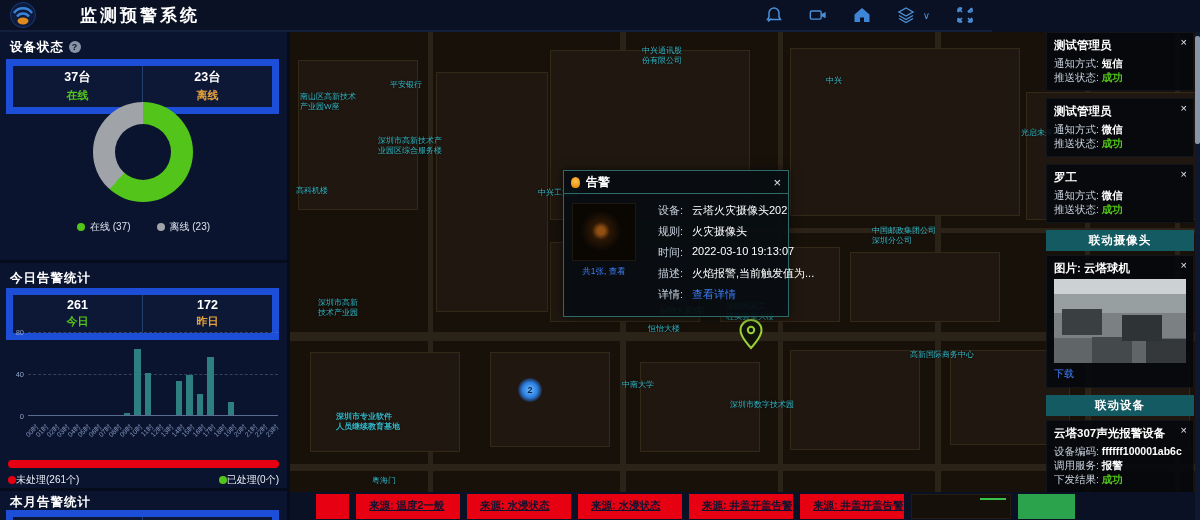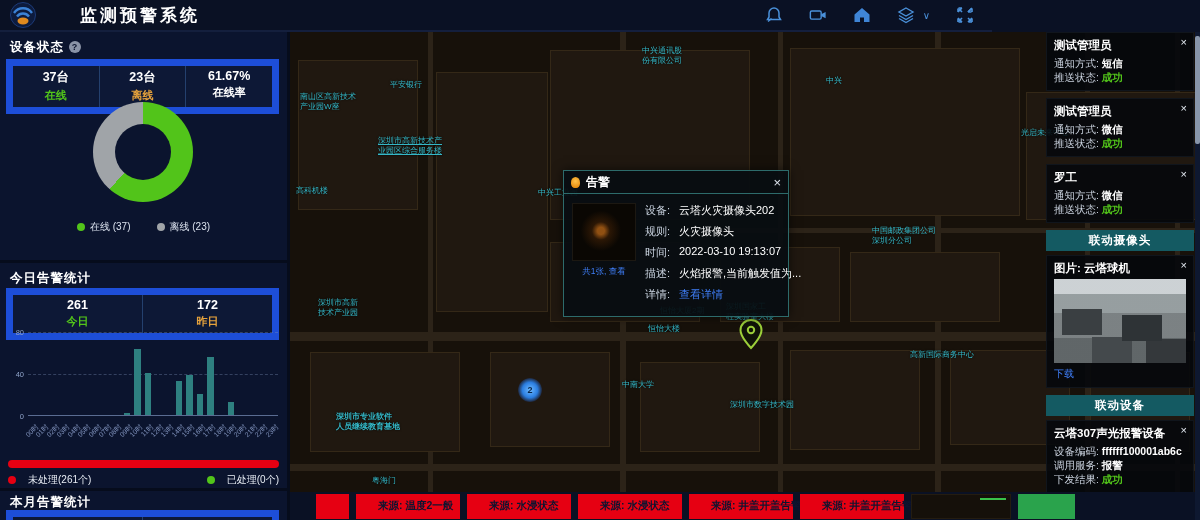--- a/index.html
+++ b/index.html
@@ -34,21 +34,21 @@
   .hline { position:absolute; left:0; right:0; height:3px; background:#060c1c; }
   .chart { position:absolute; left:4px; right:4px; top:294px; height:146px; }
   #bar-plot { position:absolute; left:24px; top:6px; width:250px; height:84px; border-bottom:1px solid #5a6c92; }
   .gridline { position:absolute; left:0; right:0; height:0; border-top:1px dashed rgba(130,150,190,.35); }
   .ytick { position:absolute; width:18px; text-align:right; font-size:7.5px; color:#8fa3c8; }
   .bar { position:absolute; bottom:0; width:6.5px; background:#2e8080; }
   .xtick { position:absolute; width:18px; text-align:right; font-size:7px; color:#7e90ba;
     transform:rotate(-45deg); transform-origin:100% 0; }
   .prog { position:absolute; left:8px; right:8px; top:428px; height:8px; border-radius:4px; background:#1c2a4a; overflow:hidden; display:flex; }
   .prog-legend { position:absolute; top:441px; left:8px; right:8px; display:flex; justify-content:space-between; }
-  .prog-item { display:flex; align-items:center; gap:12px; color:#e8edf5; font-size:10px; }
+  .prog-item { display:flex; align-items:center; gap:0; color:#e8edf5; font-size:10px; }
 
   
   .map { position:absolute; left:290px; top:32px; width:910px; height:460px; background:#17110a; overflow:hidden; z-index:1;padding-left:13px; }
   .bld { position:absolute; background:#201810; border:1px solid #342817; }
   .road-h, .road-v { position:absolute; background:#2c2318; }
   .map-label { position:absolute; color:#35b8c8; font-size:8px; line-height:10px; white-space:pre-line; text-shadow:0 0 2px #000; }
   .marker-cluster { position:absolute; width:24px; height:24px; border-radius:50%;
     background:radial-gradient(circle,#6db9ff 0%,#2a7de0 45%,rgba(30,90,200,0.25) 70%,transparent 75%);
     color:#072448; font-size:9px; font-weight:bold; text-align:center; line-height:24px; cursor:pointer; }
   .marker-pin { position:absolute; cursor:pointer; }
@@ -61,21 +61,21 @@
     background:radial-gradient(circle at 50% 38%,#ffc24a,#e07f00); margin-right:6px; }
   .popup-title { color:#fff; font-size:12px; font-weight:bold; flex:1; }
   .close-x { color:#dfe6ef; font-size:13px; cursor:pointer; line-height:1; }
   .popup-body { display:flex; padding:9px 8px 8px; gap:9px; }
   .popup-thumb-wrap { width:64px; flex:none; }
   .popup-thumb { width:64px; height:58px; background:#0a0703;
     background-image:radial-gradient(circle at 45% 48%, rgba(255,140,30,.55) 0 8%, rgba(120,60,10,.3) 20%, transparent 45%);
     border:1px solid #1c1812; }
   .popup-thumb-caption { color:#3f7ef7; font-size:8.5px; margin-top:5px; text-align:center; cursor:pointer; }
   .popup-rows { flex:1; }
-  .popup-row { display:flex; margin-bottom:6px; }
+  .popup-row { display:flex; margin-bottom:6px;margin-left:13px; }
   .popup-row-label { color:#c9d3df; font-size:11px; width:34px; flex:none; }
   .popup-row-value { color:#fff; font-size:11px; white-space:nowrap; }
   .popup-link { color:#3f7ef7; font-size:11px; cursor:pointer; }
 
   
   .right-panel { position:absolute; left:1046px; top:32px; width:148px; height:488px; z-index:10; }
   .rcard { background:rgba(4,7,11,.88); border:1px solid #10151c; padding:5px 7px 6px; margin-bottom:7px; position:relative; }
   .rcard-title { color:#fff; font-size:11.5px; font-weight:bold; margin-bottom:3px; padding-right:12px; }
   .rcard-x { position:absolute; top:4px; right:6px; color:#e6ecf4; font-size:11px; cursor:pointer; line-height:1; }
   .rrow { font-size:10.5px; color:#c8d0dc; line-height:14px; white-space:nowrap; overflow:hidden; }
@@ -91,21 +91,21 @@
   .cam-photo:before { content:""; position:absolute; left:8px; top:30px; width:40px; height:26px; background:#3a3f42; box-shadow:60px 6px 0 #2e3336, 30px 28px 0 #44494c, 84px 30px 0 #34383b; }
   .dl-link { color:#3f7ef7; font-size:10px; cursor:pointer; }
 
   .scrollbar { position:absolute; right:0; top:32px; width:5px; height:488px; background:#0e1830; z-index:30; }
   .scroll-thumb { position:absolute; top:4px; left:0; width:5px; height:108px; background:#8795aa; border-radius:2px; cursor:pointer; }
 
   
   .bottom-strip { position:absolute; left:290px; top:492px; width:910px; height:28px; background:#0a1124;
     display:flex; align-items:center; gap:7px; padding-left:26px; z-index:25; }
   .alert-box { height:25px; background:#e60012; flex:none; display:flex; align-items:center; cursor:pointer; }
-  .alert-box span { color:#0d1430; font-size:10.5px; font-weight:bold; padding-left:22px; white-space:nowrap; }
+  .alert-box span { color:#0d1430; font-size:10.5px; font-weight:bold; padding-left:13px; white-space:nowrap;text-decoration:underline; }
   .thumb { height:25px; flex:none; position:relative; }
   .thumb.cam { width:100px; background:#15100a; border:1px solid #241c10; }
   .thumb.cam:after { content:""; position:absolute; right:4px; top:3px; width:26px; height:2px; background:#39c24a; }
 </style>
 </head>
 <body>
 
 <div class="header">
   <svg class="logo" viewBox="0 0 26 26">
     <circle cx="13" cy="13" r="12.5" fill="#0d1b3d" stroke="#1c3a78"></circle>
@@ -181,21 +181,21 @@
   <div class="bld" style="left:350px;top:330px;width:120px;height:90px"></div>
   <div class="bld" style="left:500px;top:318px;width:130px;height:100px"></div>
   <div class="bld" style="left:660px;top:318px;width:120px;height:95px"></div>
   <div class="bld" style="left:800px;top:320px;width:100px;height:100px"></div>
   <div id="map-labels">
       <div class="map-label" style="left: 352px; top: 14px;">中兴通讯股
 份有限公司</div>
       <div class="map-label" style="left: 100px; top: 48px;">平安银行</div>
       <div class="map-label" style="left: 10px; top: 60px;">南山区高新技术
 产业园W座</div>
-      <div class="map-label" style="left: 88px; top: 104px; text-decoration: underline;">深圳市高新技术产
+      <div class="map-label" style="left: 88px; top: 104px;">深圳市高新技术产
 业园区综合服务楼</div>
       <div class="map-label" style="left: 536px; top: 44px;">中兴</div>
       <div class="map-label" style="left: 731px; top: 96px;">光启未来中心</div>
       <div class="map-label" style="left: 6px; top: 154px;">高科机楼</div>
       <div class="map-label" style="left: 248px; top: 156px;">中兴工业园</div>
       <div class="map-label" style="left: 28px; top: 266px;">深圳市高新
 技术产业园</div>
       <div class="map-label" style="left: 370px; top: 274px;">恒怡大厦2期</div>
       <div class="map-label" style="left: 358px; top: 292px;">恒怡大楼</div>
       <div class="map-label" style="left: 436px; top: 270px;">深圳国家工
@@ -259,24 +259,20 @@
     <span>设备状态</span><span class="help-badge">?</span>
   </div>
   <div class="stats-box" style="top:27px" id="device-stats">
       <div class="stats-cell">
         <div class="stats-value">37台</div>
         <div class="stats-label" style="color: rgb(82, 196, 26);">在线</div>
       </div>
       <div class="stats-cell">
         <div class="stats-value">23台</div>
         <div class="stats-label" style="color: rgb(230, 162, 60);">离线</div>
-      </div>
-      <div class="stats-cell">
-        <div class="stats-value">61.67%</div>
-        <div class="stats-label" style="color: rgb(255, 255, 255);">在线率</div>
       </div>
     </div>
   <div class="donut" id="donut" style="background: conic-gradient(rgb(82, 196, 26) 0deg, rgb(82, 196, 26) 61.67%, rgb(160, 164, 168) 61.67%, rgb(160, 164, 168) 100%);">
       <div class="donut-hole"></div>
     </div>
   <div class="legend" id="donut-legend">
       <span class="legend-item">
         <span class="dot" style="background: rgb(82, 196, 26);"></span>
         <span>在线 (37)</span>
       </span>

